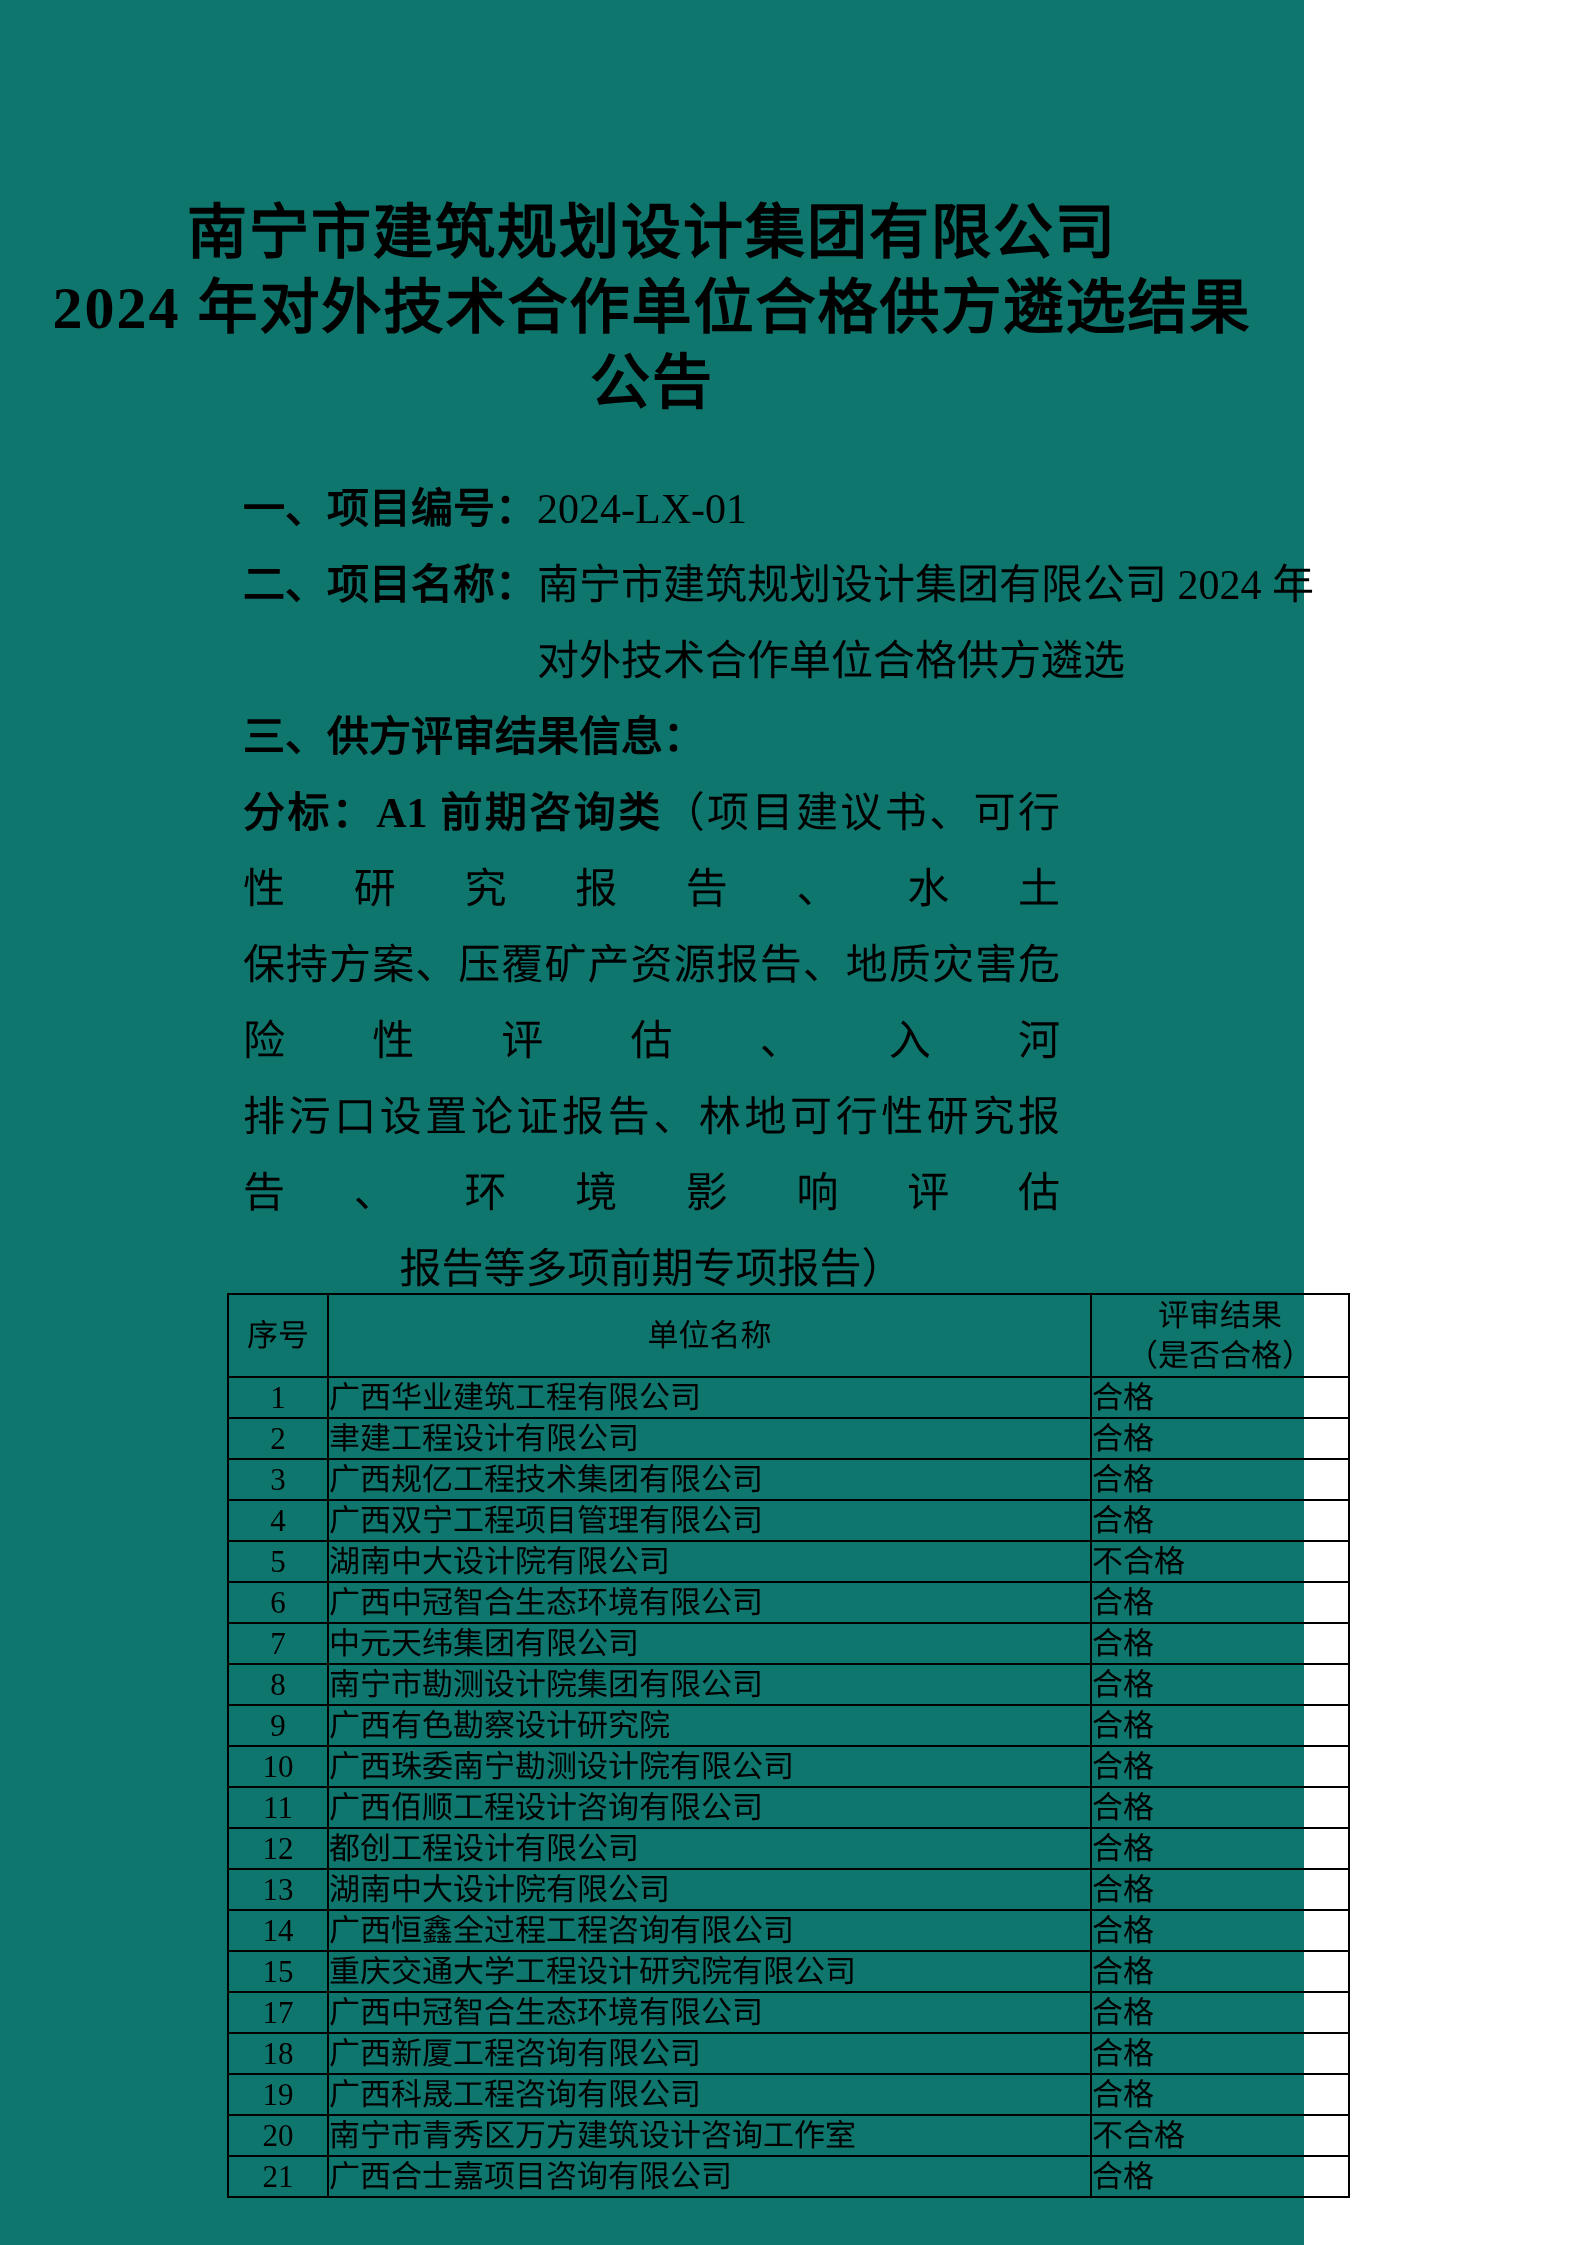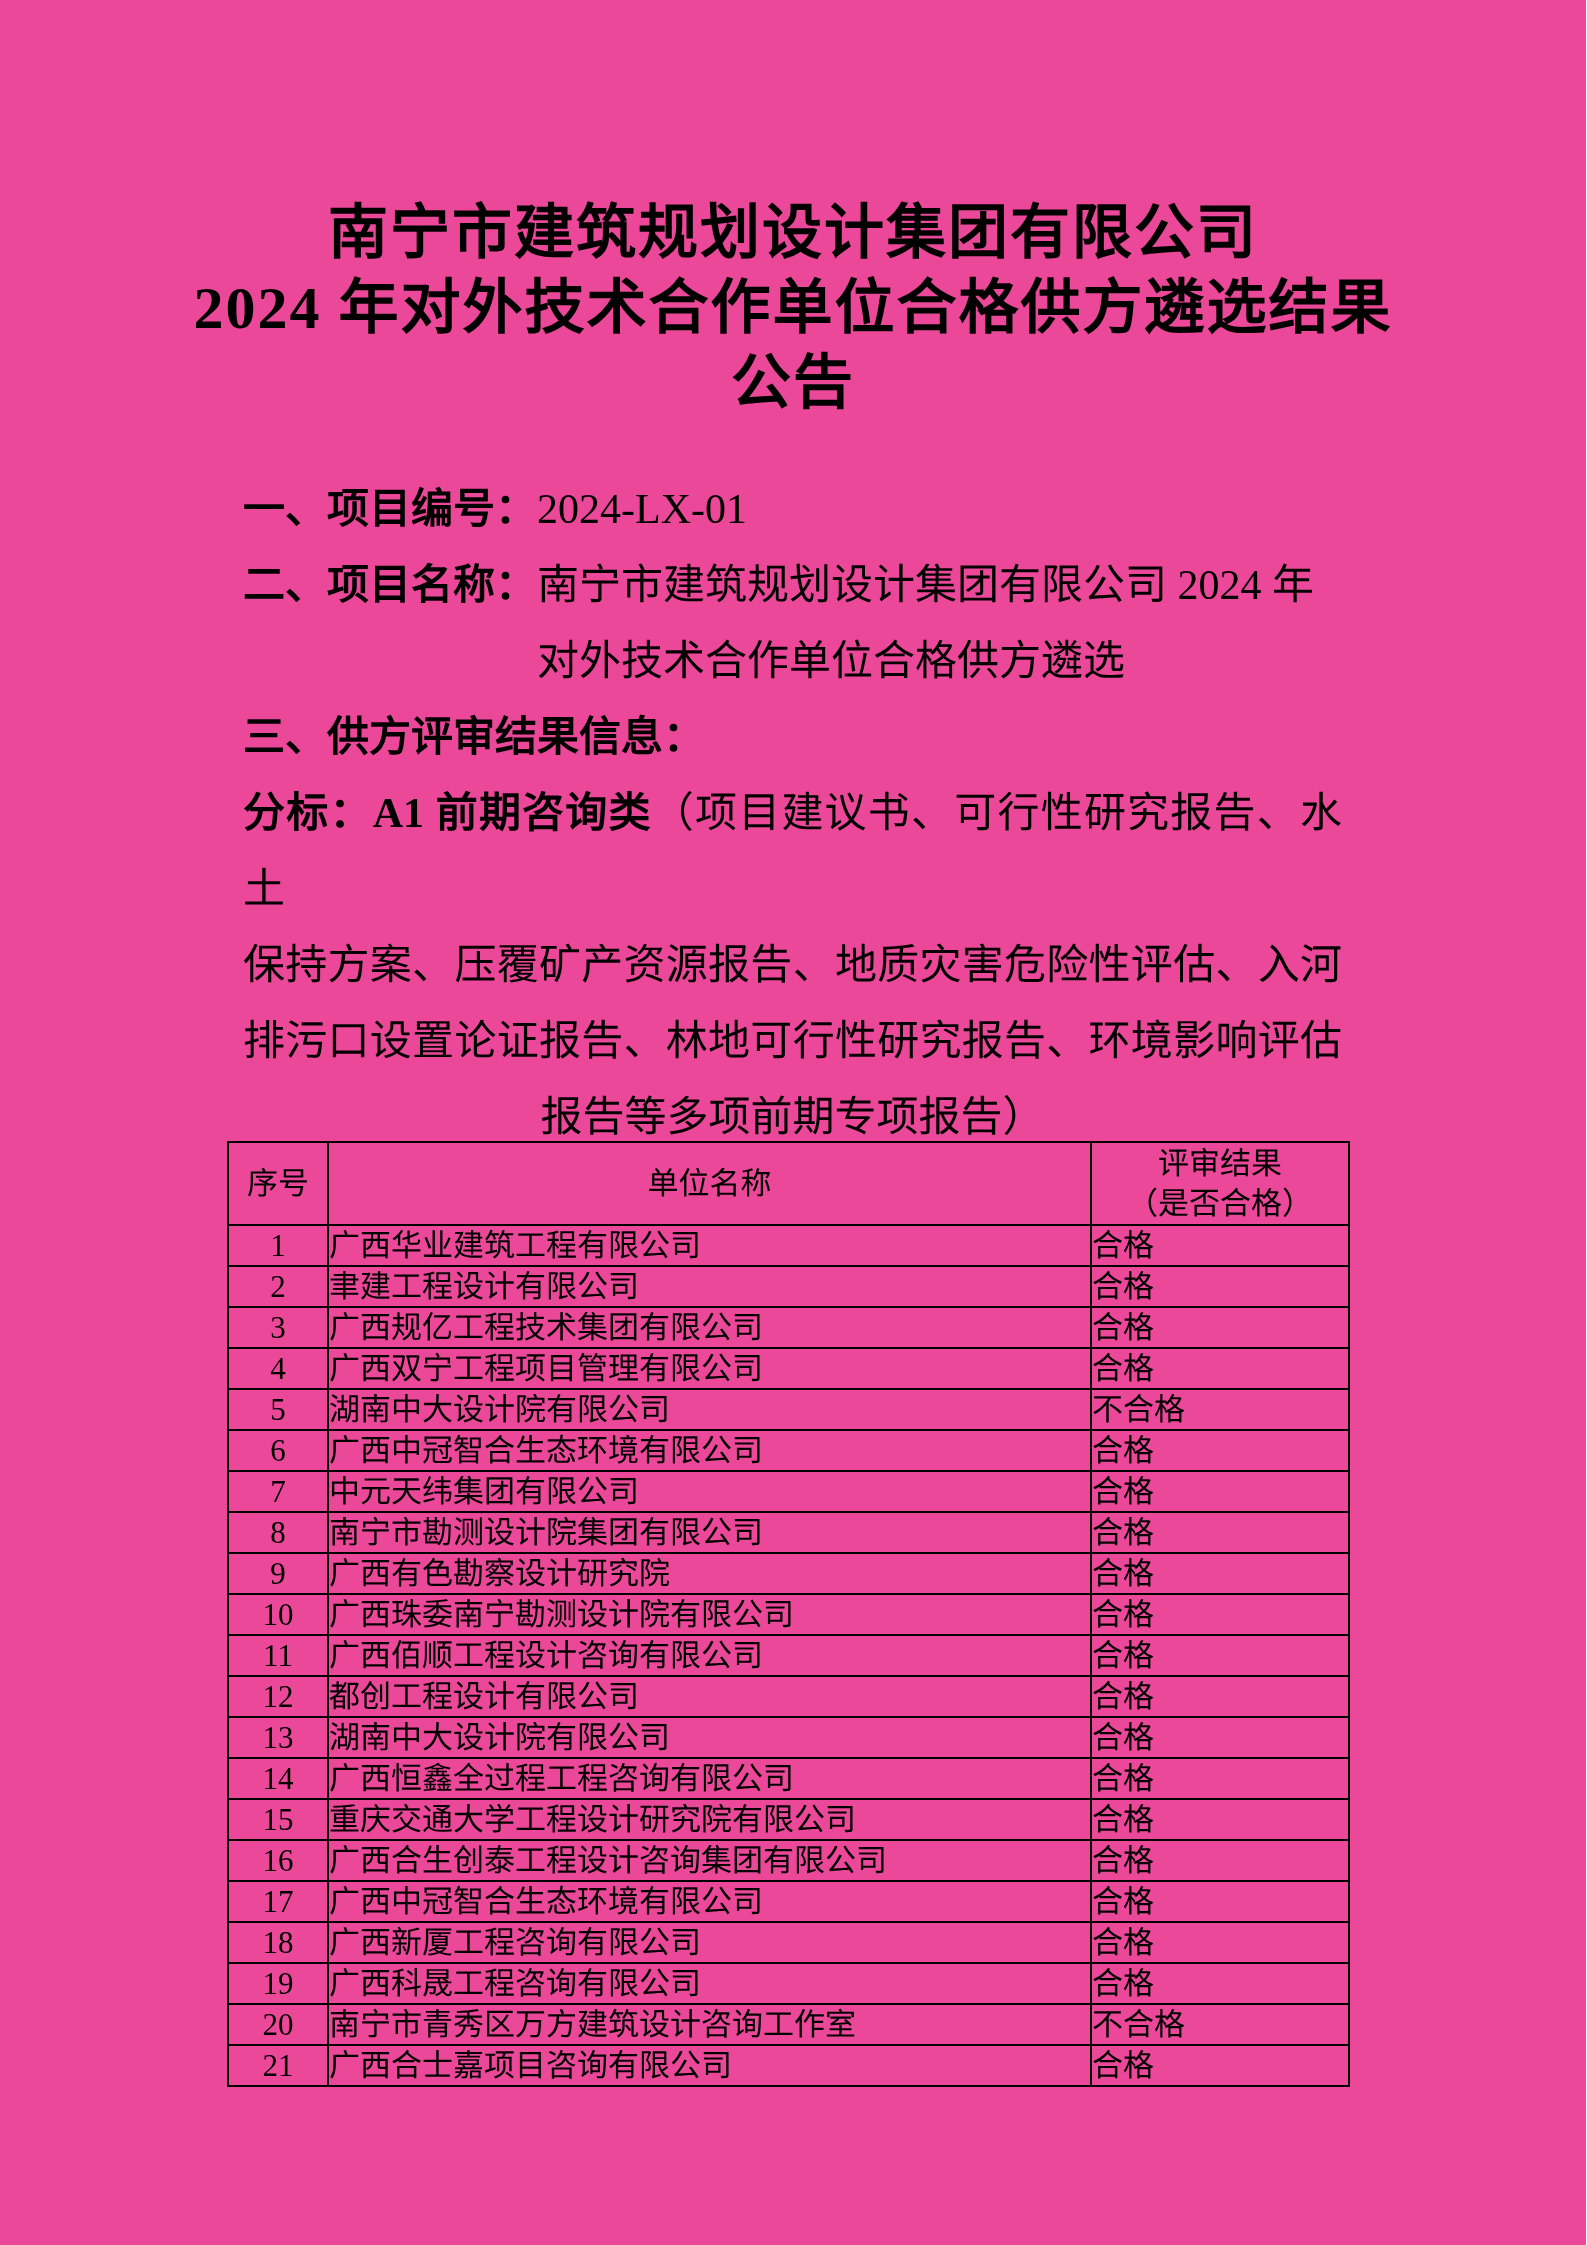--- a/index.html
+++ b/index.html
@@ -9,23 +9,23 @@
   }
   body {
     width: 1587px;
     height: 2245px;
     position: relative;
     overflow: hidden;
     color: #000;
     font-family: "Liberation Serif", "DejaVu Serif", serif;
   }
   .page {
-    width: 1586px;
+    width: 1304px;
     height: 2245px;
-    background: #ec4899;
+    background: #0f766e;
   }
   
   .doc-title {
     padding-top: 196px;
     width: 100%;
     text-align: center;
     font-family: "Liberation Serif", "DejaVu Serif", serif;
     font-weight: 700;
     font-size: 60px;
     line-height: 75px;
@@ -211,25 +211,20 @@
             <td class="c-no">14</td>
             <td class="c-name">广西恒鑫全过程工程咨询有限公司</td>
             <td class="c-res">合格</td>
           </tr>
           <tr>
             <td class="c-no">15</td>
             <td class="c-name">重庆交通大学工程设计研究院有限公司</td>
             <td class="c-res">合格</td>
           </tr>
           <tr>
-            <td class="c-no">16</td>
-            <td class="c-name">广西合生创泰工程设计咨询集团有限公司</td>
-            <td class="c-res">合格</td>
-          </tr>
-          <tr>
             <td class="c-no">17</td>
             <td class="c-name">广西中冠智合生态环境有限公司</td>
             <td class="c-res">合格</td>
           </tr>
           <tr>
             <td class="c-no">18</td>
             <td class="c-name">广西新厦工程咨询有限公司</td>
             <td class="c-res">合格</td>
           </tr>
           <tr>

